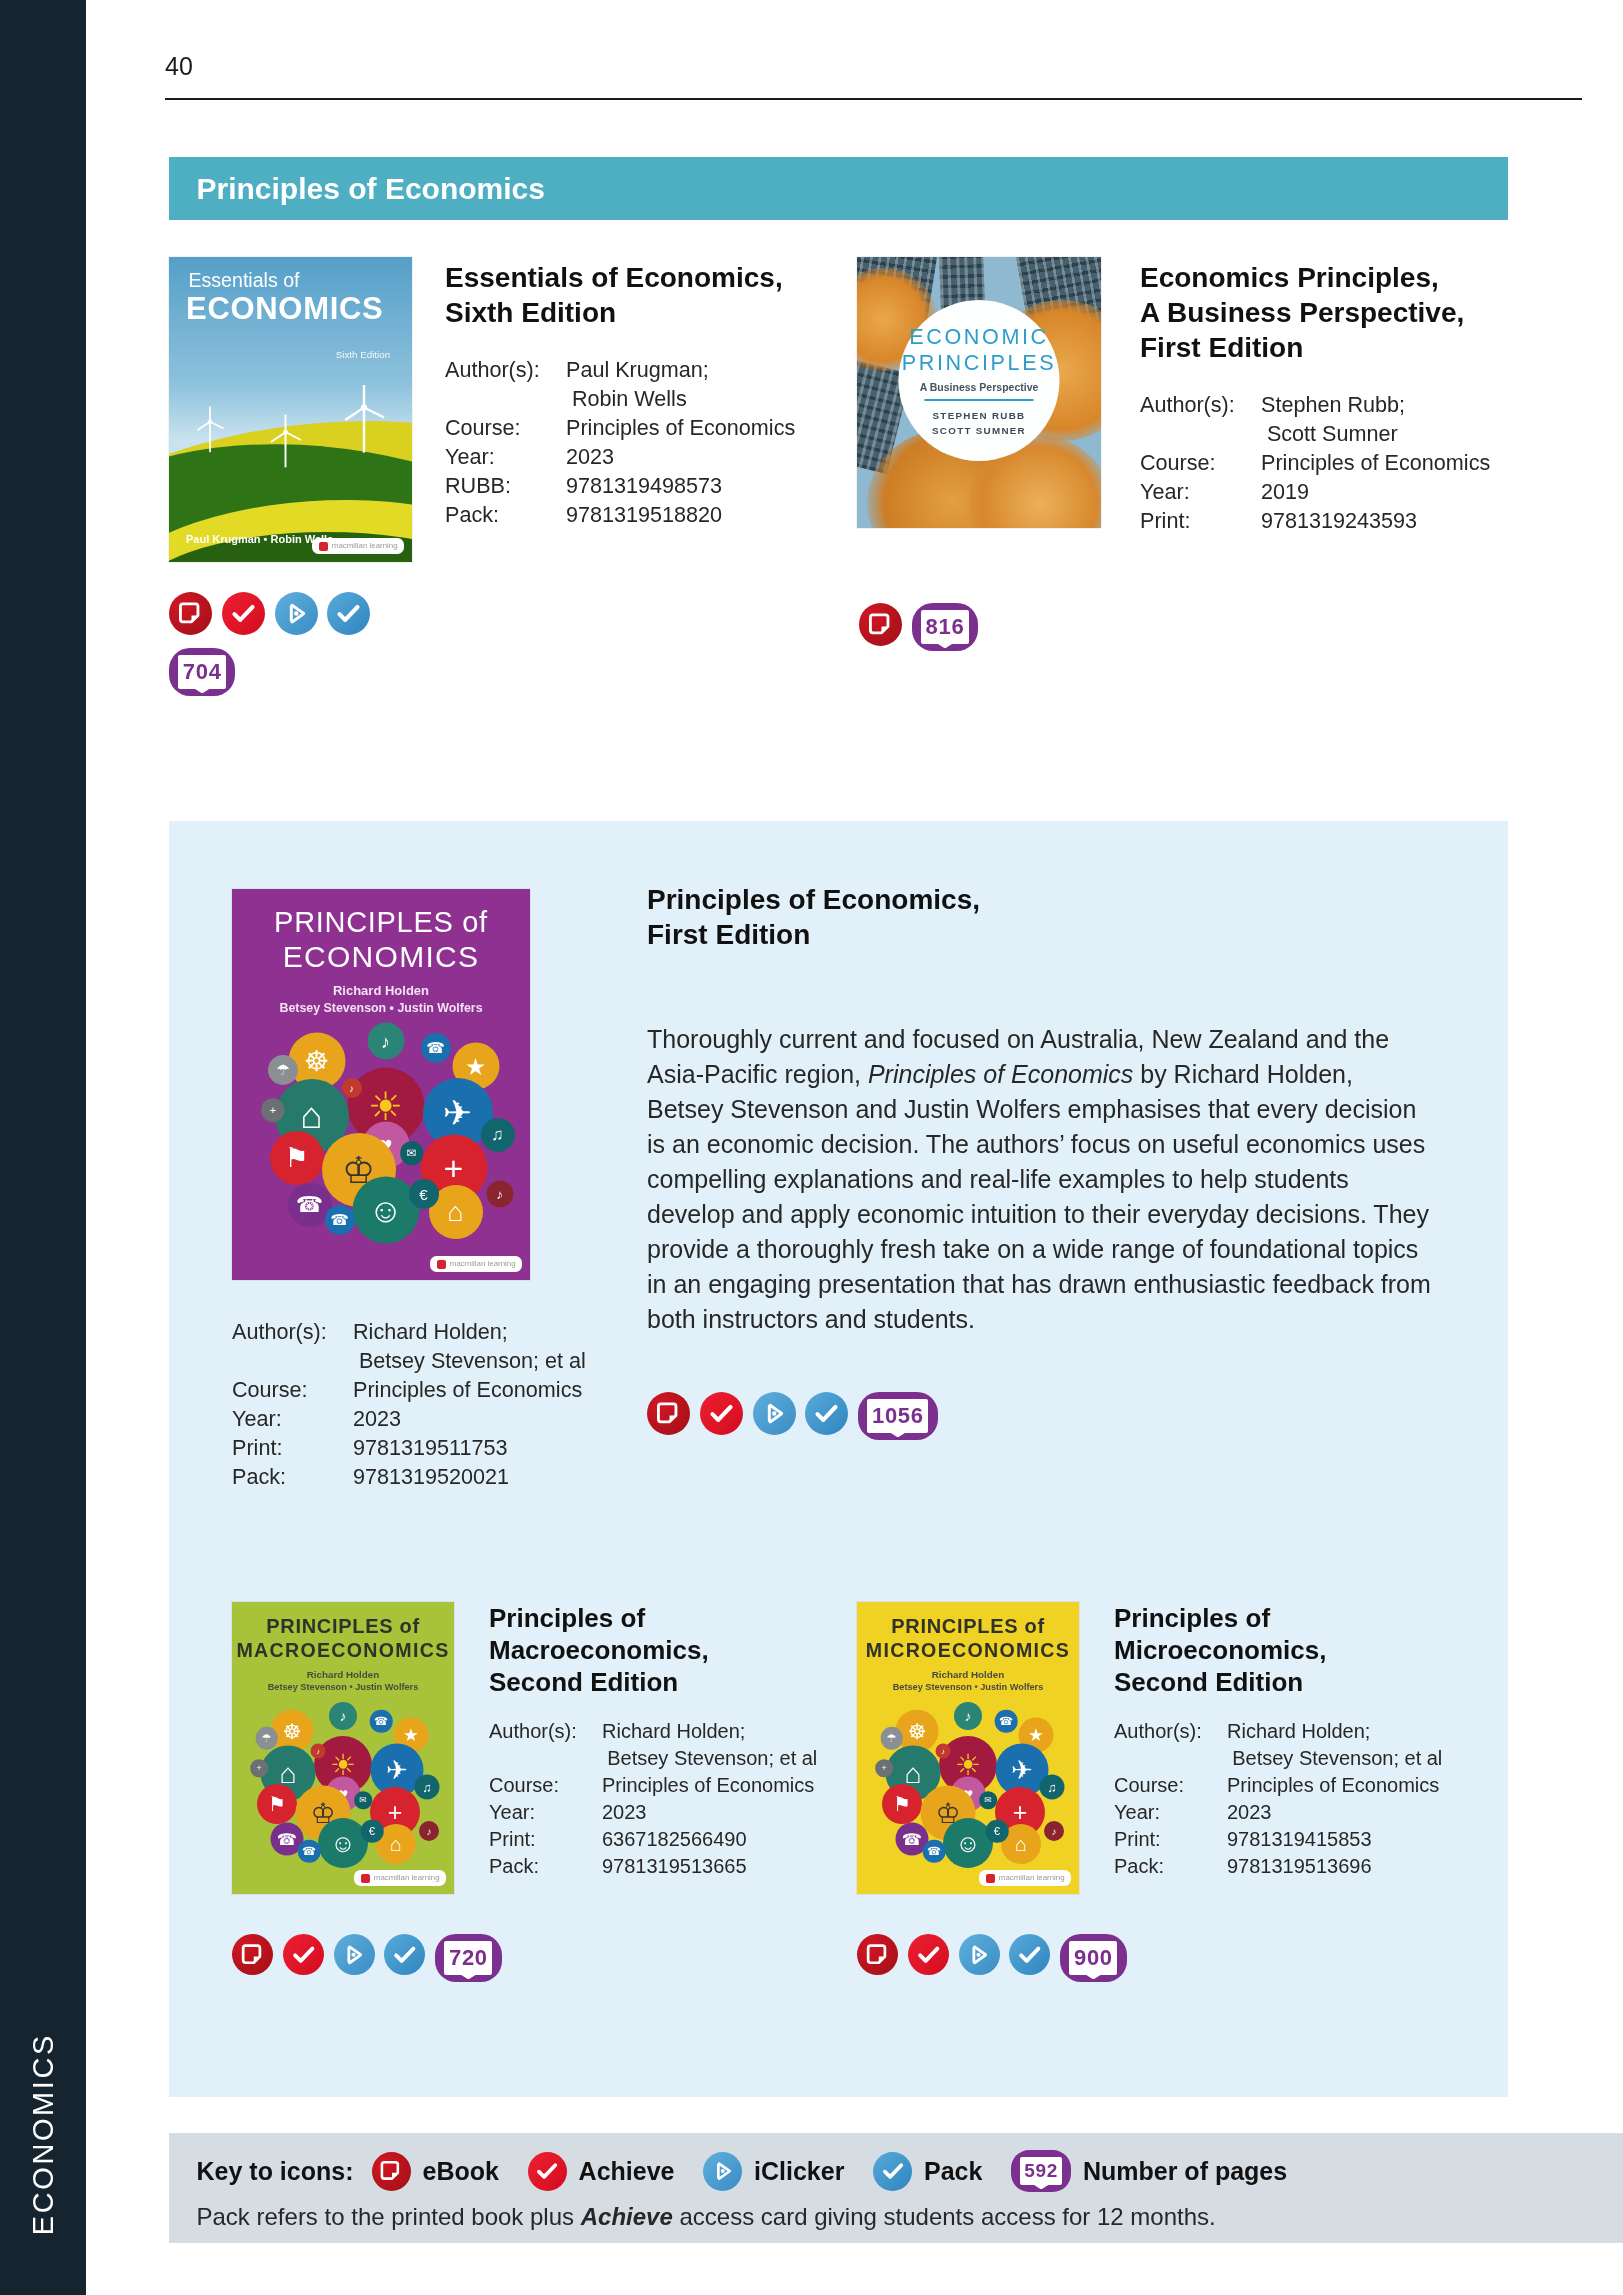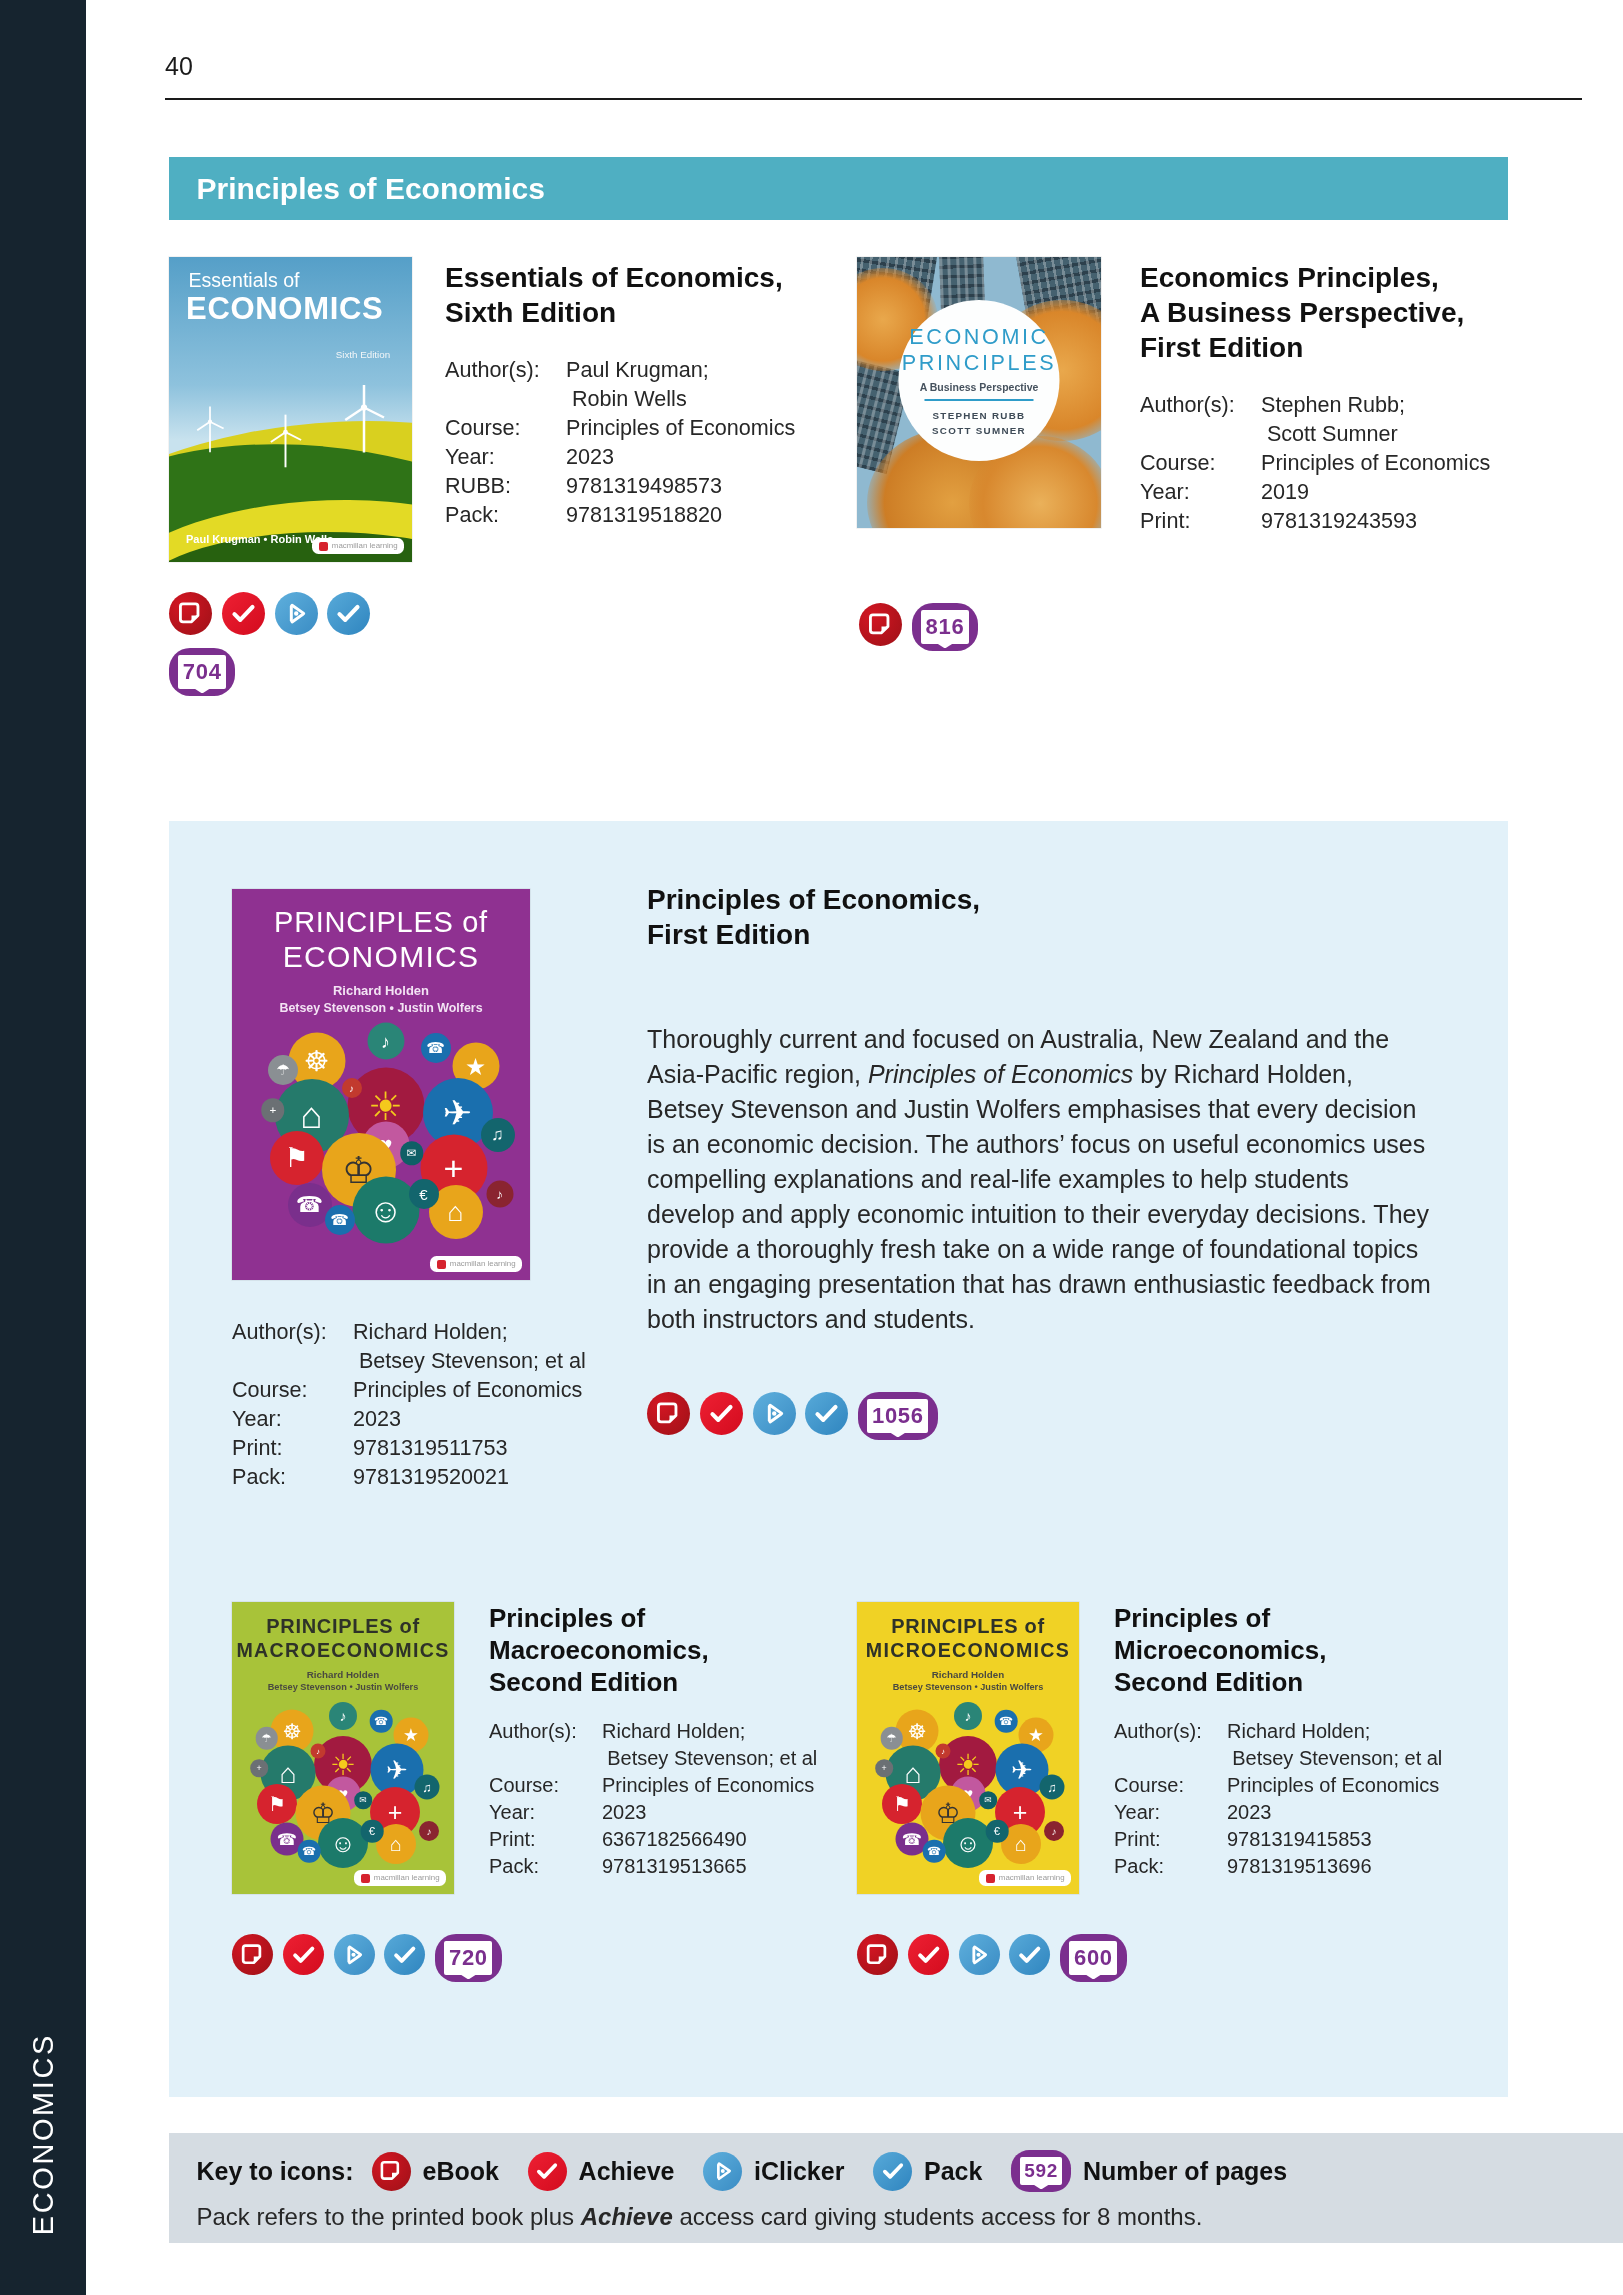--- a/index.html
+++ b/index.html
@@ -545,21 +545,21 @@
           </g>
           <circle cx="11.8" cy="12" r="1.7" fill="#fff"></circle>
         </svg>
       </span>
     <span class="ic ic-pack">
         <svg viewBox="0 0 24 24">
           <path d="M5 12.5l4.5 4.5L19 7" fill="none" stroke="#fff" stroke-width="3.2" stroke-linecap="round" stroke-linejoin="round"></path>
         </svg>
       </span>
     <span class="pages-badge">
-        <span class="pages-num">600</span>
+        <span class="pages-num">900</span>
       </span>
   </div>
 
   <div class="keybar">
     <div class="key-line1">
       <span class="key-title">Key to icons:</span>
       <span class="ic sm ic-ebook">
           <svg viewBox="0 0 24 24">
             <path d="M6.2 4.5h9.6a2 2 0 0 1 2 2v7l-5 5H6.2a2 2 0 0 1-2-2V6.5a2 2 0 0 1 2-2z" fill="none" stroke="#fff" stroke-width="2.2" stroke-linejoin="round"></path>
             <path d="M17.8 13.5l-5 5v-5z" fill="#fff"></path>
@@ -587,17 +587,17 @@
           <svg viewBox="0 0 24 24">
             <path d="M5 12.5l4.5 4.5L19 7" fill="none" stroke="#fff" stroke-width="3.2" stroke-linecap="round" stroke-linejoin="round"></path>
           </svg>
         </span>
       <span class="key-label">Pack</span>
       <span class="pages-badge sm">
           <span class="pages-num">592</span>
         </span>
       <span class="key-label">Number of pages</span>
     </div>
-    <div class="key-line2"><span>Pack refers to the printed book plus </span><span class="bi">Achieve</span><span> access card giving students access for 8 months.</span></div>
+    <div class="key-line2"><span>Pack refers to the printed book plus </span><span class="bi">Achieve</span><span> access card giving students access for 12 months.</span></div>
   </div>
 
 </div>
 
 
 </body></html>

